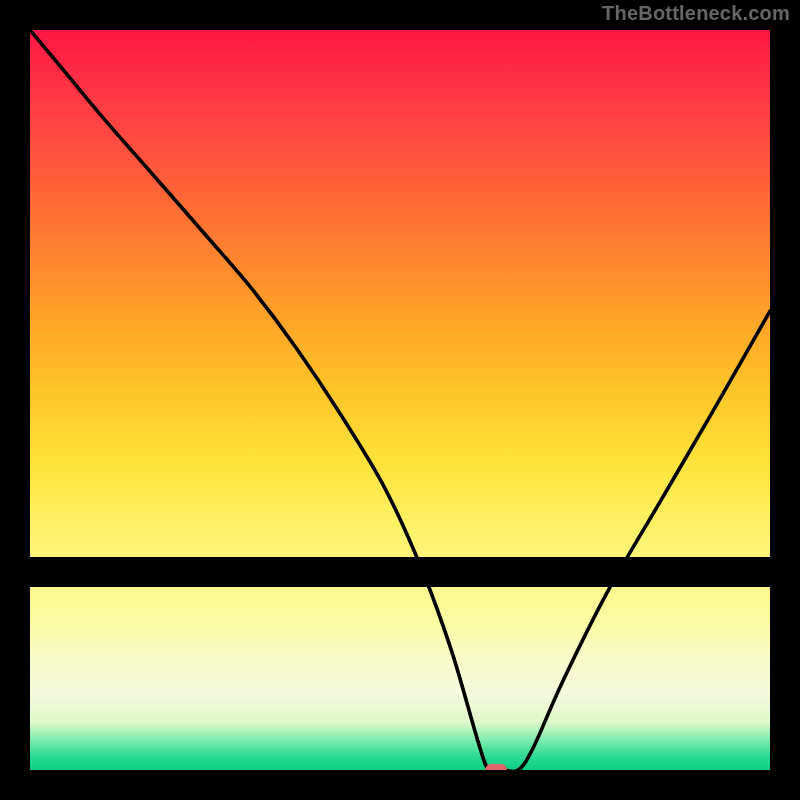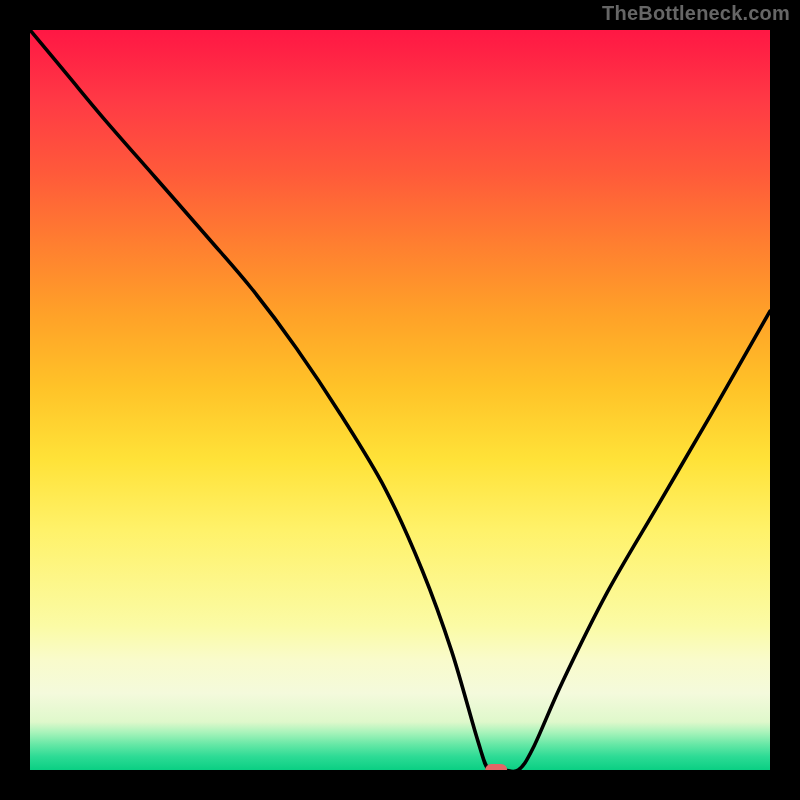--- a/index.html
+++ b/index.html
@@ -6,21 +6,21 @@
     margin: 0;
     padding: 0;
     width: 800px;
     height: 800px;
     background: #000;
     overflow: hidden;
   }
   .chart-outer {
     position: relative;
     width: 800px;
-    height: 800px;
+    height: 587px;
     background: #000;
   }
   .watermark {
     position: absolute;
     top: 2px;
     right: 10px;
     font-family: Arial, Helvetica, sans-serif;
     font-size: 20px;
     font-weight: bold;
     color: #666;

